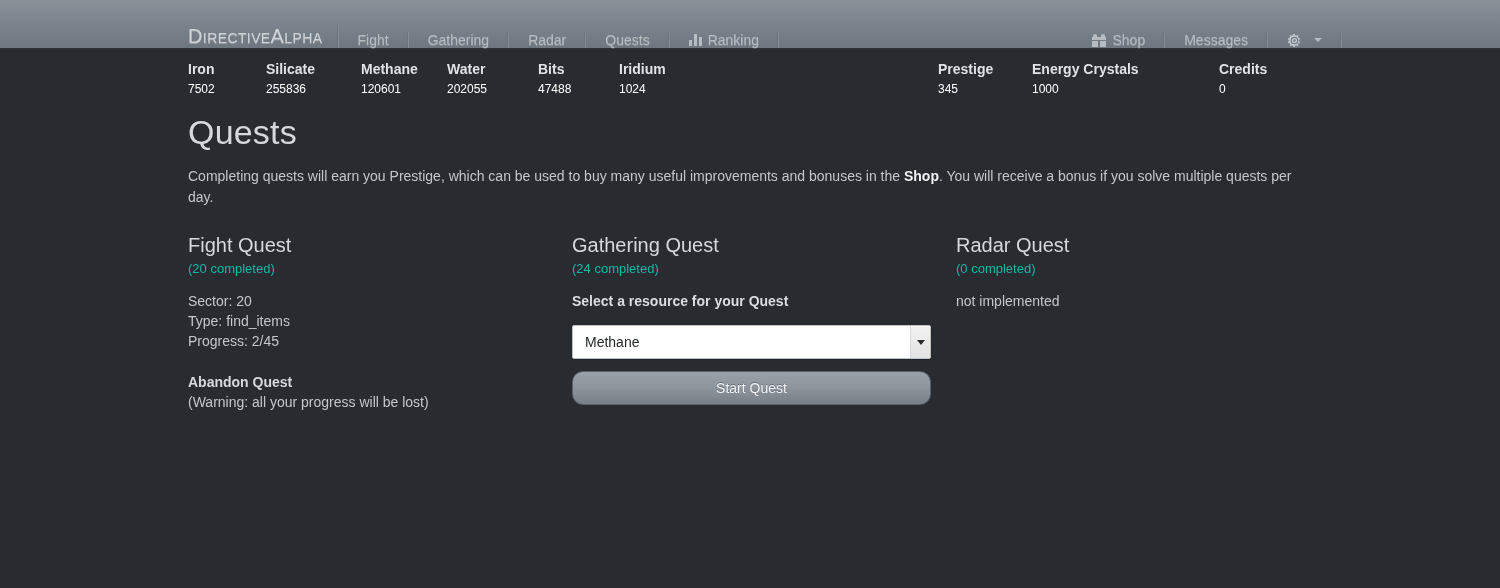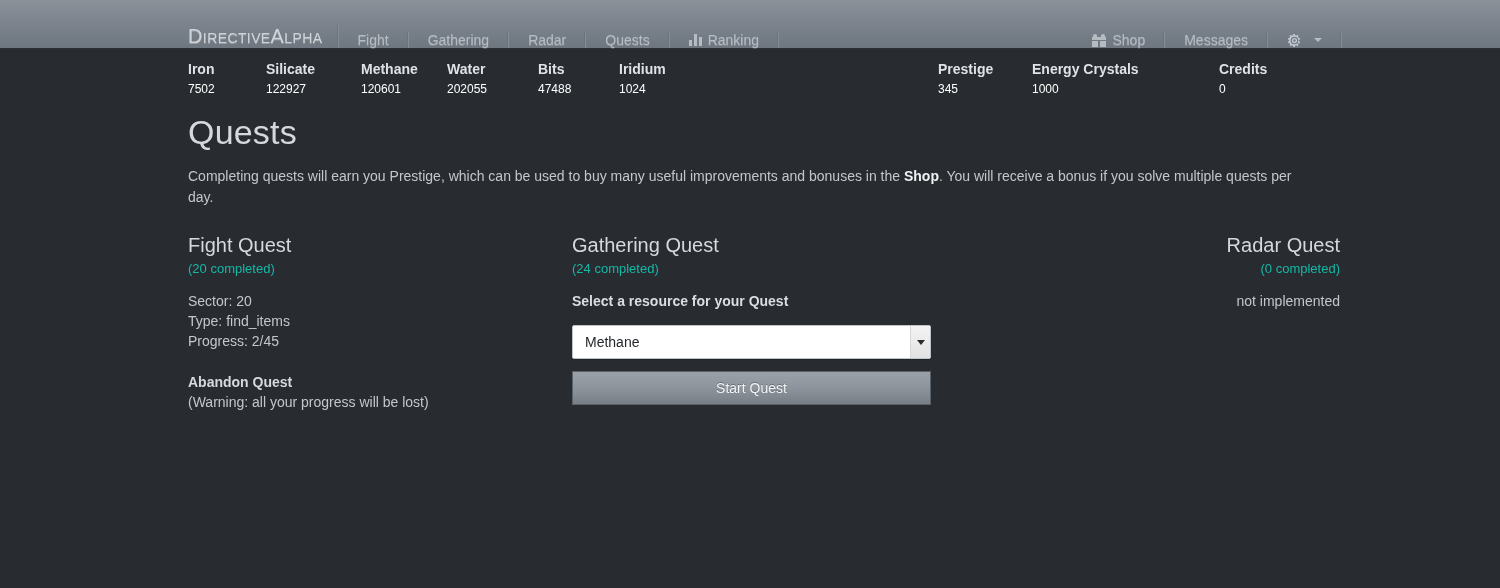--- a/index.html
+++ b/index.html
@@ -199,21 +199,21 @@
 
   .columns {
     display: flex;
     margin-top: 24px;
   }
   .col {
     box-sizing: border-box;
   }
   .col-fight   { width: 390px; }
   .col-gather  { width: 390px; }
-  .col-radar   { width: 390px; text-align: right; }
+  .col-radar   { width: 390px; }
 
   .col-title {
     font-size: 20px;
     font-weight: normal;
     color: #d5d8dc;
     margin: 0;
     line-height: 26px;
   }
   .col-sub {
     font-size: 13px;
@@ -296,21 +296,21 @@
     border-left: 4px solid transparent;
     border-right: 4px solid transparent;
     border-top: 5px solid #2b2b2b;
   }
 
   .start-btn {
     margin-top: 12px;
     width: 359px;
     height: 34px;
     border: 1px solid #5b6168;
-    border-radius: 0;
+    border-radius: 11px;
     background: linear-gradient(to bottom, #9aa1a9 0%, #8d949c 50%, #777e86 100%);
     color: #f1f3f5;
     font-size: 14px;
     font-family: "Liberation Sans", sans-serif;
     text-shadow: 0 -1px 0 rgba(0,0,0,0.28);
     cursor: pointer;
     display: block;
   }
 
   .not-impl {
@@ -386,21 +386,21 @@
 </div>
 
 <div class="resources">
   <div class="res-left">
     <div class="res-cell" style="width:78px">
       <div class="res-name">Iron</div>
       <div class="res-val">7502</div>
     </div>
     <div class="res-cell" style="width:95px">
       <div class="res-name">Silicate</div>
-      <div class="res-val">122927</div>
+      <div class="res-val">255836</div>
     </div>
     <div class="res-cell" style="width:86px">
       <div class="res-name">Methane</div>
       <div class="res-val">120601</div>
     </div>
     <div class="res-cell" style="width:91px">
       <div class="res-name">Water</div>
       <div class="res-val">202055</div>
     </div>
     <div class="res-cell" style="width:81px">

